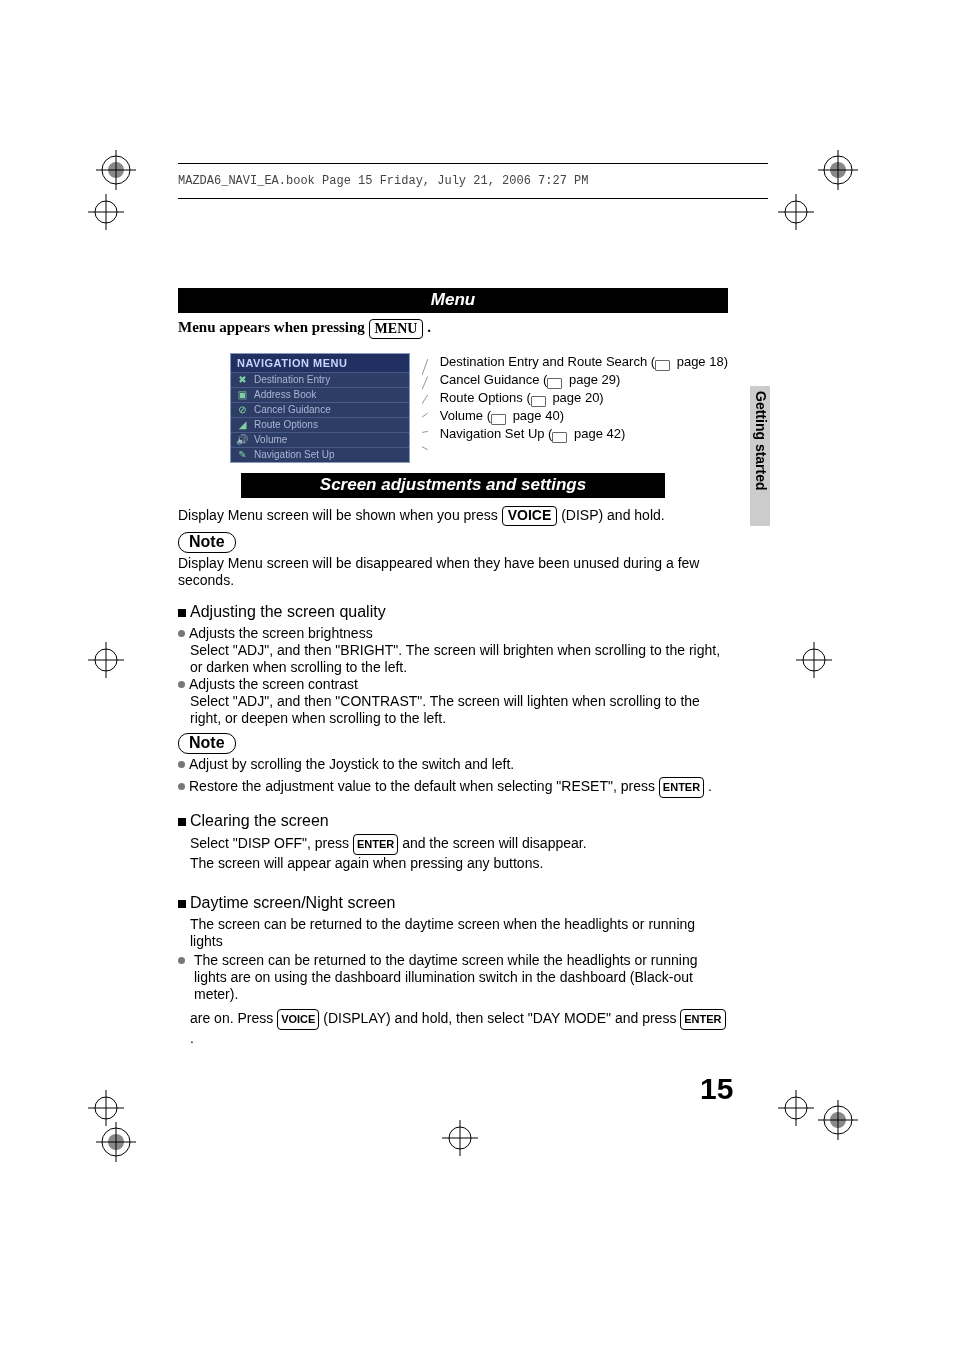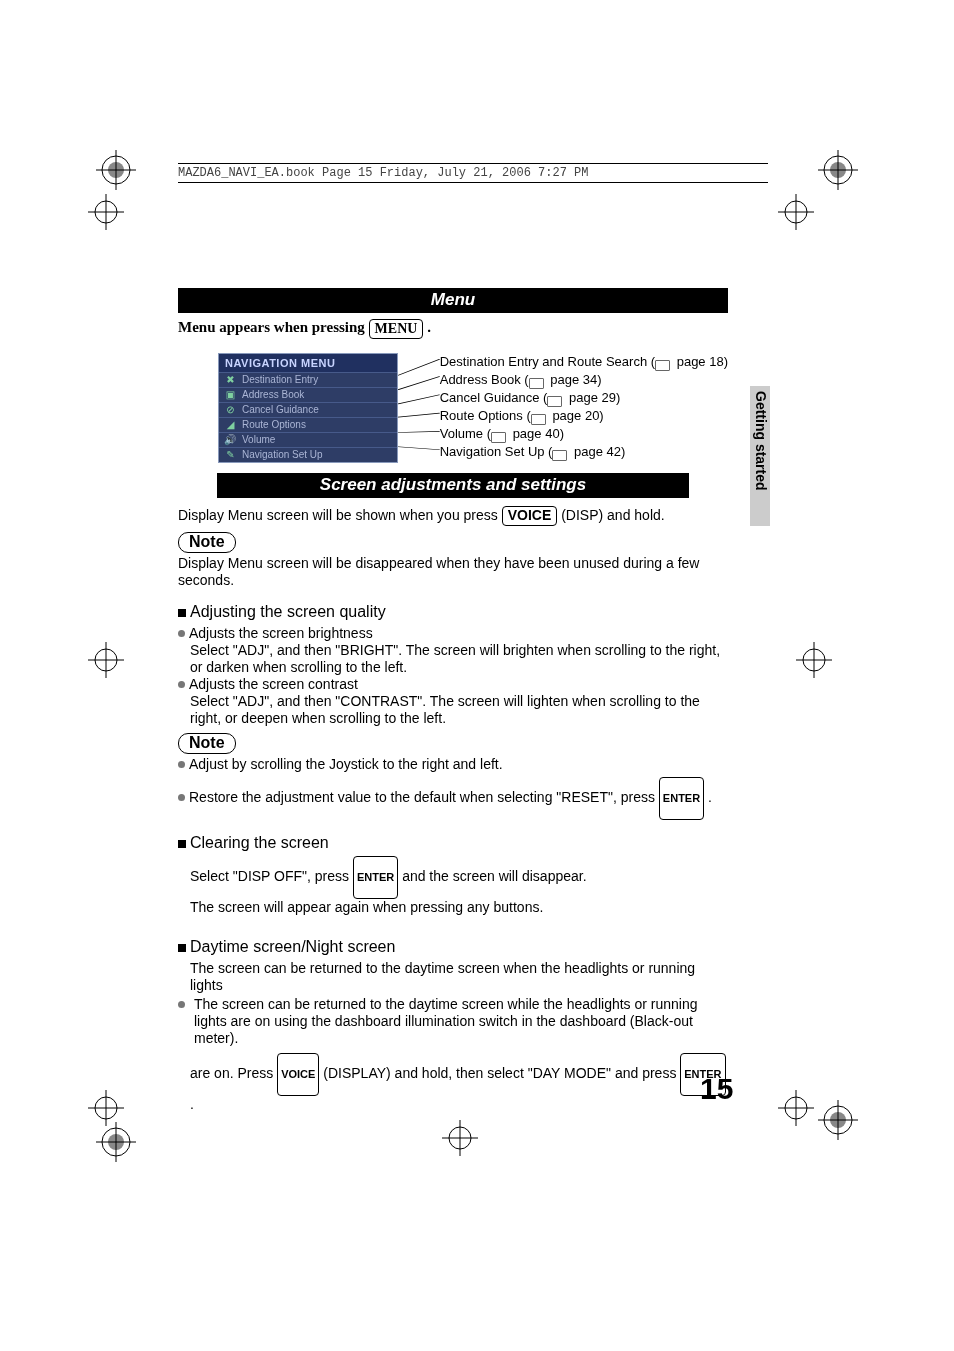--- a/index.html
+++ b/index.html
@@ -40,25 +40,25 @@
     border: 1.5px solid #000;
     border-radius: 4px;
     padding: 0px 5px 1px;
     font-weight: bold;
     font-size: 14px;
     line-height: 17px;
     vertical-align: middle;
   }
   .small-btn {
     font-size: 11px;
-    padding: 12px 3px;
+    padding: 1px 3px;
   }
   .nav-block {
     display: flex;
-    gap: 0;
+    gap: 12px;
     margin-bottom: 10px;
     align-items: stretch;
   }
   .nav-menu {
     width: 178px;
     background: #2e3d66;
     border: 1px solid #8899bb;
     font-size: 10px;
     color: #aab5d5;
   }
@@ -180,21 +180,21 @@
   }
   .header-meta {
     position: absolute;
     left: 178px;
     top: 163px;
     font-family: "Courier New", monospace;
     font-size: 12px;
     color: #444;
     border-top:1px solid #000;
     border-bottom:1px solid #000;
-    padding:2px 0;
+    padding:10px 0;
     width:590px;
   }
 </style>
 </head>
 <body>
 
 <div class="header-meta">MAZDA6_NAVI_EA.book  Page 15  Friday, July 21, 2006  7:27 PM</div>
 
 <div class="side-tab"></div>
 <div class="side-text">Getting started</div>
@@ -245,50 +245,49 @@
         <line x1="0" y1="22" x2="14" y2="6" stroke="#000" stroke-width="0.6"></line>
         <line x1="0" y1="36" x2="14" y2="23" stroke="#000" stroke-width="0.6"></line>
         <line x1="0" y1="50" x2="14" y2="41" stroke="#000" stroke-width="0.6"></line>
         <line x1="0" y1="63" x2="14" y2="59" stroke="#000" stroke-width="0.6"></line>
         <line x1="0" y1="78" x2="14" y2="77" stroke="#000" stroke-width="0.6"></line>
         <line x1="0" y1="92" x2="14" y2="95" stroke="#000" stroke-width="0.6"></line>
       </svg>
     </div>
     <div class="callouts">
       <div class="callout"><span>Destination Entry and Route Search (</span><span class="page-icon"></span><span> page 18)</span></div>
-      <div class="callout"><span>Address Book (</span><span class="page-icon"></span><span> page 34)</span></div>
       <div class="callout"><span>Cancel Guidance (</span><span class="page-icon"></span><span> page 29)</span></div>
       <div class="callout"><span>Route Options (</span><span class="page-icon"></span><span> page 20)</span></div>
       <div class="callout"><span>Volume (</span><span class="page-icon"></span><span> page 40)</span></div>
       <div class="callout"><span>Navigation Set Up (</span><span class="page-icon"></span><span> page 42)</span></div>
     </div>
   </div>
 
-  <div style="width:472px;margin:0 auto">
+  <div style="width:424px;margin:0 auto">
     <div class="title-bar">Screen adjustments and settings</div>
   </div>
 
   <div class="body-text" style="margin-top:8px">
     <span>Display Menu screen will be shown when you press </span>
     <span class="button-box">VOICE</span>
     <span> (DISP) and hold.</span>
   </div>
 
   <div class="note-pill">Note</div>
   <div class="body-text">Display Menu screen will be disappeared when they have been unused during a few seconds.</div>
 
   <div class="sect-head"><span class="sq"></span><span>Adjusting the screen quality</span></div>
 
   <div class="body-text"><span class="bul"></span><span>Adjusts the screen brightness</span></div>
   <div class="body-text indent">Select "ADJ", and then "BRIGHT". The screen will brighten when scrolling to the right, or darken when scrolling to the left.</div>
   <div class="body-text"><span class="bul"></span><span>Adjusts the screen contrast</span></div>
   <div class="body-text indent">Select "ADJ", and then "CONTRAST". The screen will lighten when scrolling to the right, or deepen when scrolling to the left.</div>
 
   <div class="note-pill">Note</div>
-  <div class="body-text"><span class="bul"></span><span>Adjust by scrolling the Joystick to the right and left.</span></div>
+  <div class="body-text"><span class="bul"></span><span>Adjust by scrolling the Joystick to the switch and left.</span></div>
   <div class="body-text" style="margin-top:4px">
     <span class="bul"></span><span>Restore the adjustment value to the default when selecting "RESET", press </span>
     <span class="button-box small-btn">ENTER</span><span> .</span>
   </div>
 
   <div class="sect-head"><span class="sq"></span><span>Clearing the screen</span></div>
   <div class="body-text indent">
     <span>Select "DISP OFF", press </span>
     <span class="button-box small-btn">ENTER</span>
     <span> and the screen will disappear.</span>

